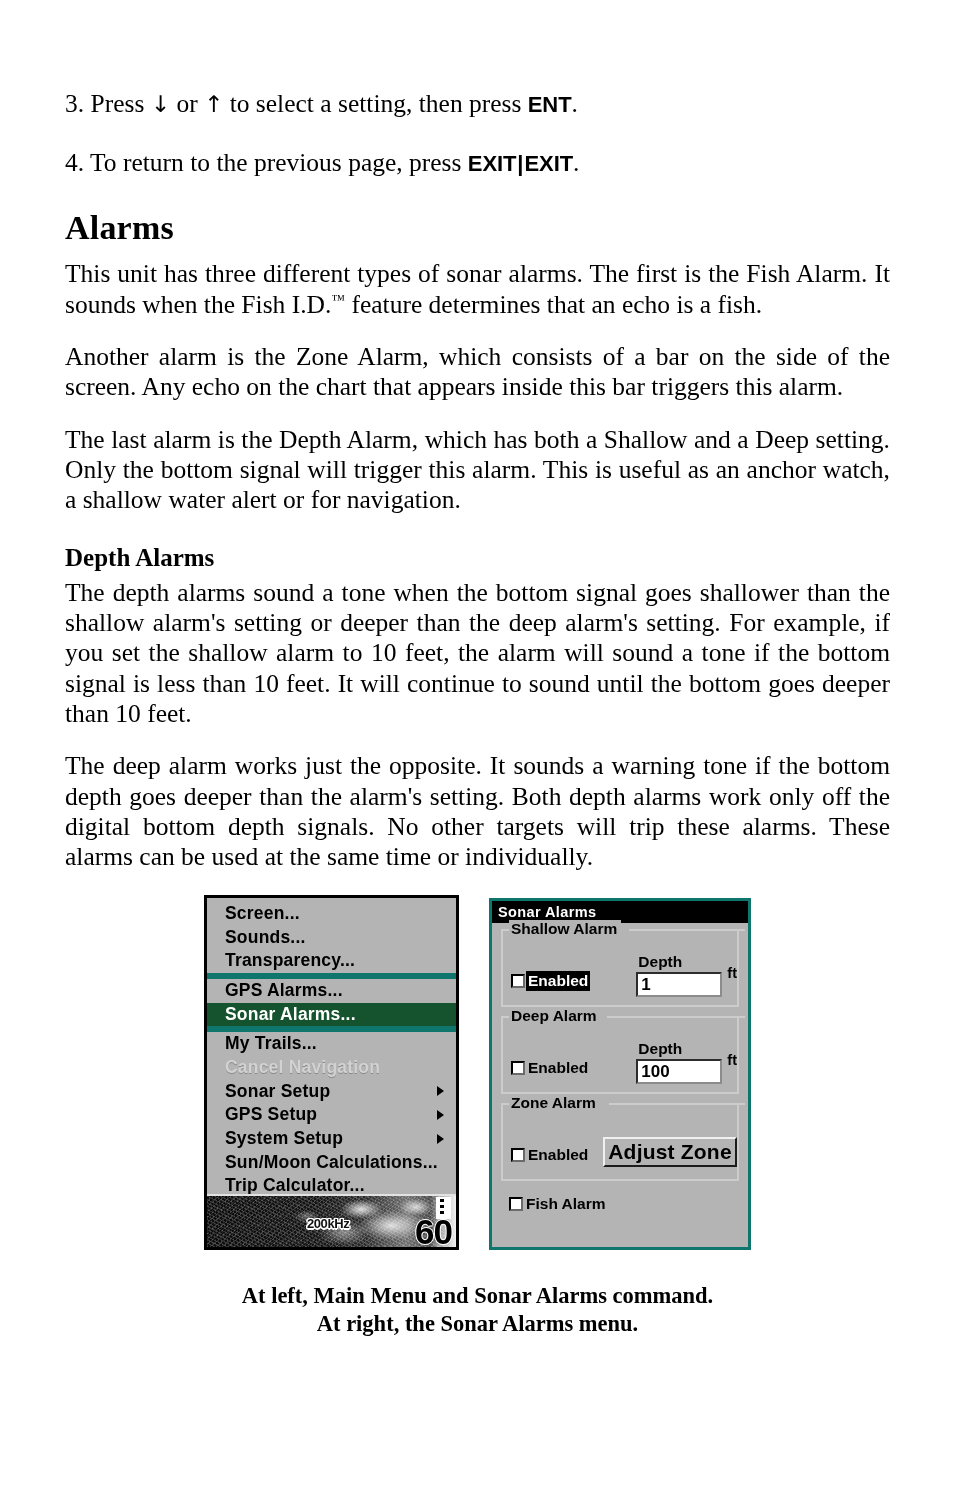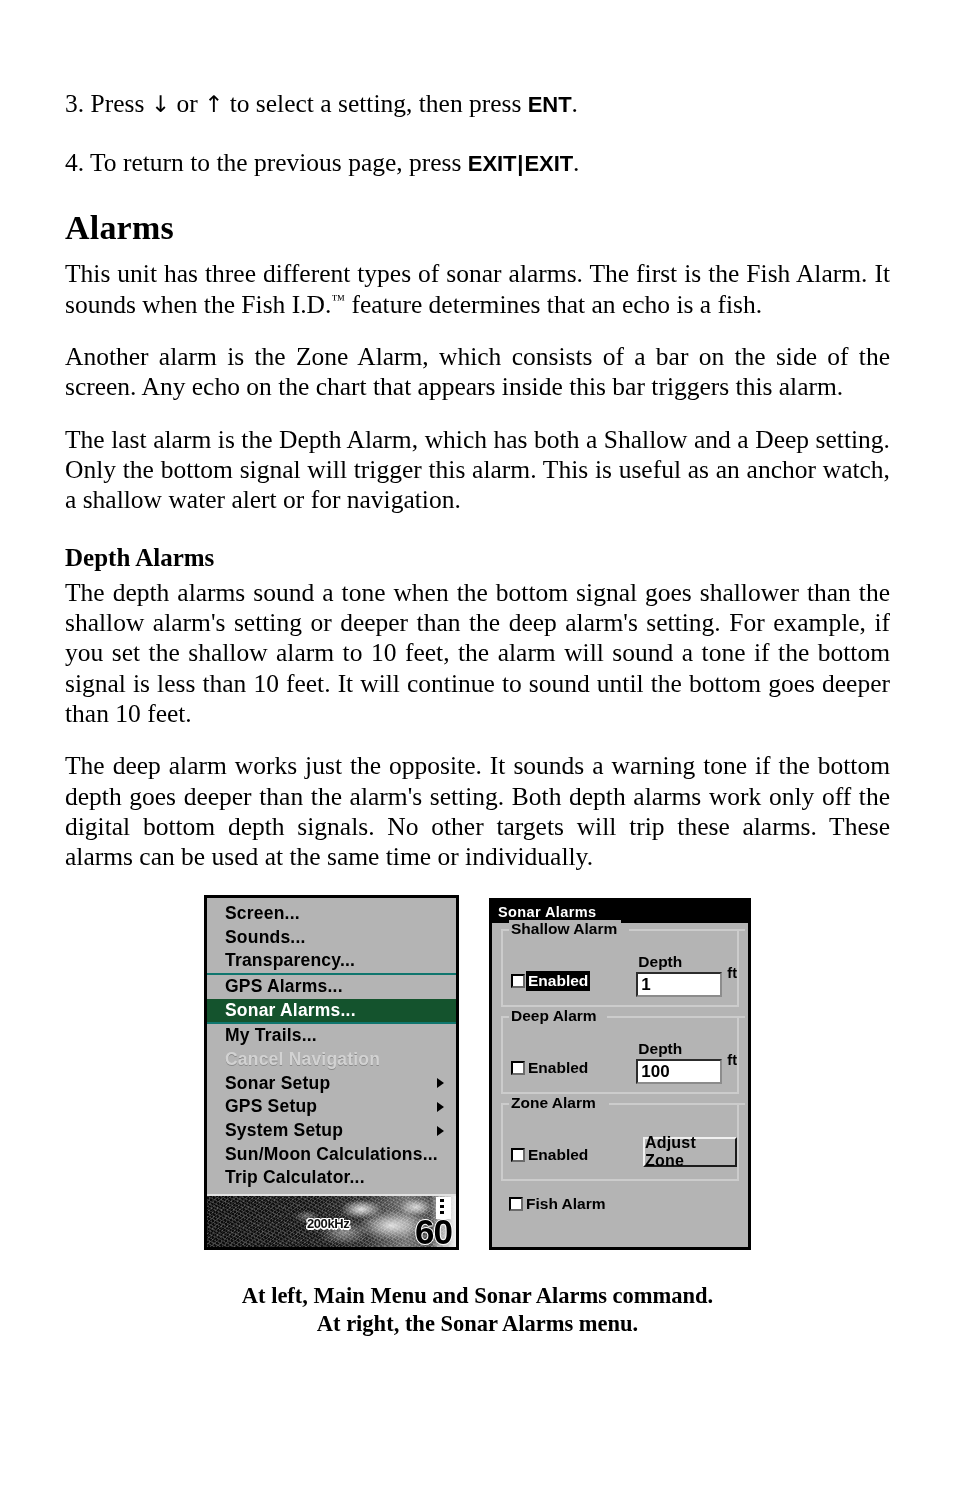--- a/index.html
+++ b/index.html
@@ -109,21 +109,21 @@
     letter-spacing: 0.2px;
   }
   .menu-item.selected {
     background: #14532d;
     color: #ffffff;
   }
   .menu-item.disabled {
     color: #d2d2d2;
     text-shadow: 0 1px 0 #8a8a8a;
   }
-  .menu-item.sep-above { border-top: 2px solid #0f766e; }
+  .menu-item.sep-above { border-top: 6px solid #0f766e; }
   .menu-item .submenu-arrow {
     position: absolute;
     right: 12px;
     top: 50%;
     transform: translateY(-50%);
     width: 0; height: 0;
     border-left: 7px solid #000000;
     border-top: 5px solid transparent;
     border-bottom: 5px solid transparent;
   }
@@ -197,21 +197,21 @@
   }
 
   
   .alarm-panel {
     position: absolute;
     left: 424px;
     top: 3px;
     width: 262px;
     height: 352px;
     background: #b4b4b4;
-    border: 3px solid #000000;
+    border: 3px solid #0f766e;
     box-sizing: border-box;
     font-family: "Liberation Sans", sans-serif;
   }
   .alarm-titlebar {
     background: #000000;
     color: #ffffff;
     font-size: 14.5px;
     font-weight: bold;
     padding: 3px 0 3px 6px;
     letter-spacing: 0.4px;
@@ -319,29 +319,29 @@
   .depth-unit {
     font-size: 14.5px;
     font-weight: bold;
     margin-left: 5px;
     margin-bottom: 3px;
   }
 
   .adjust-btn {
     margin-left: auto;
     margin-bottom: 4px;
-    width: 94px;
+    width: 134px;
     height: 30px;
     background: #b4b4b4;
     border: 2px solid #f0f0f0;
     border-right-color: #1c1c1c;
     border-bottom-color: #1c1c1c;
     box-sizing: border-box;
     font-family: "Liberation Sans", sans-serif;
-    font-size: 16px;
+    font-size: 21px;
     font-weight: bold;
     color: #000;
     display: flex;
     align-items: center;
     justify-content: center;
     letter-spacing: 0.2px;
     padding: 0;
   }
 
   .fish-row {

